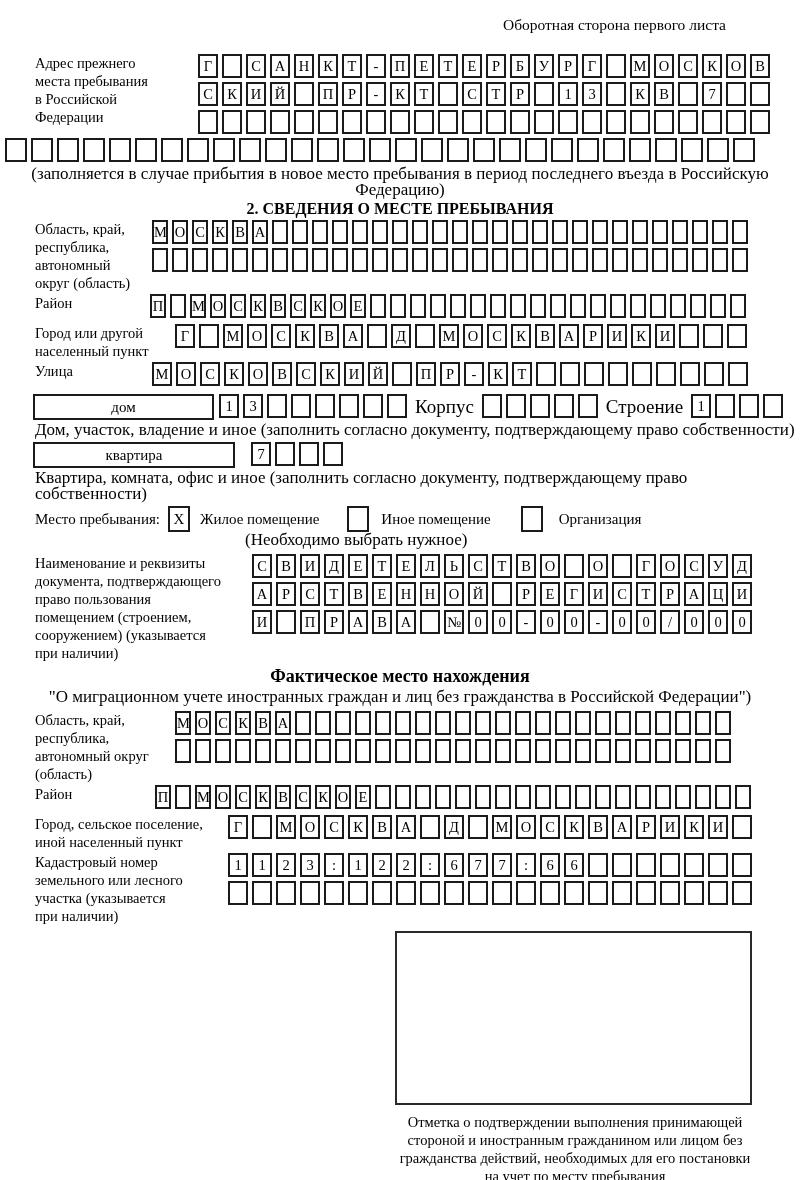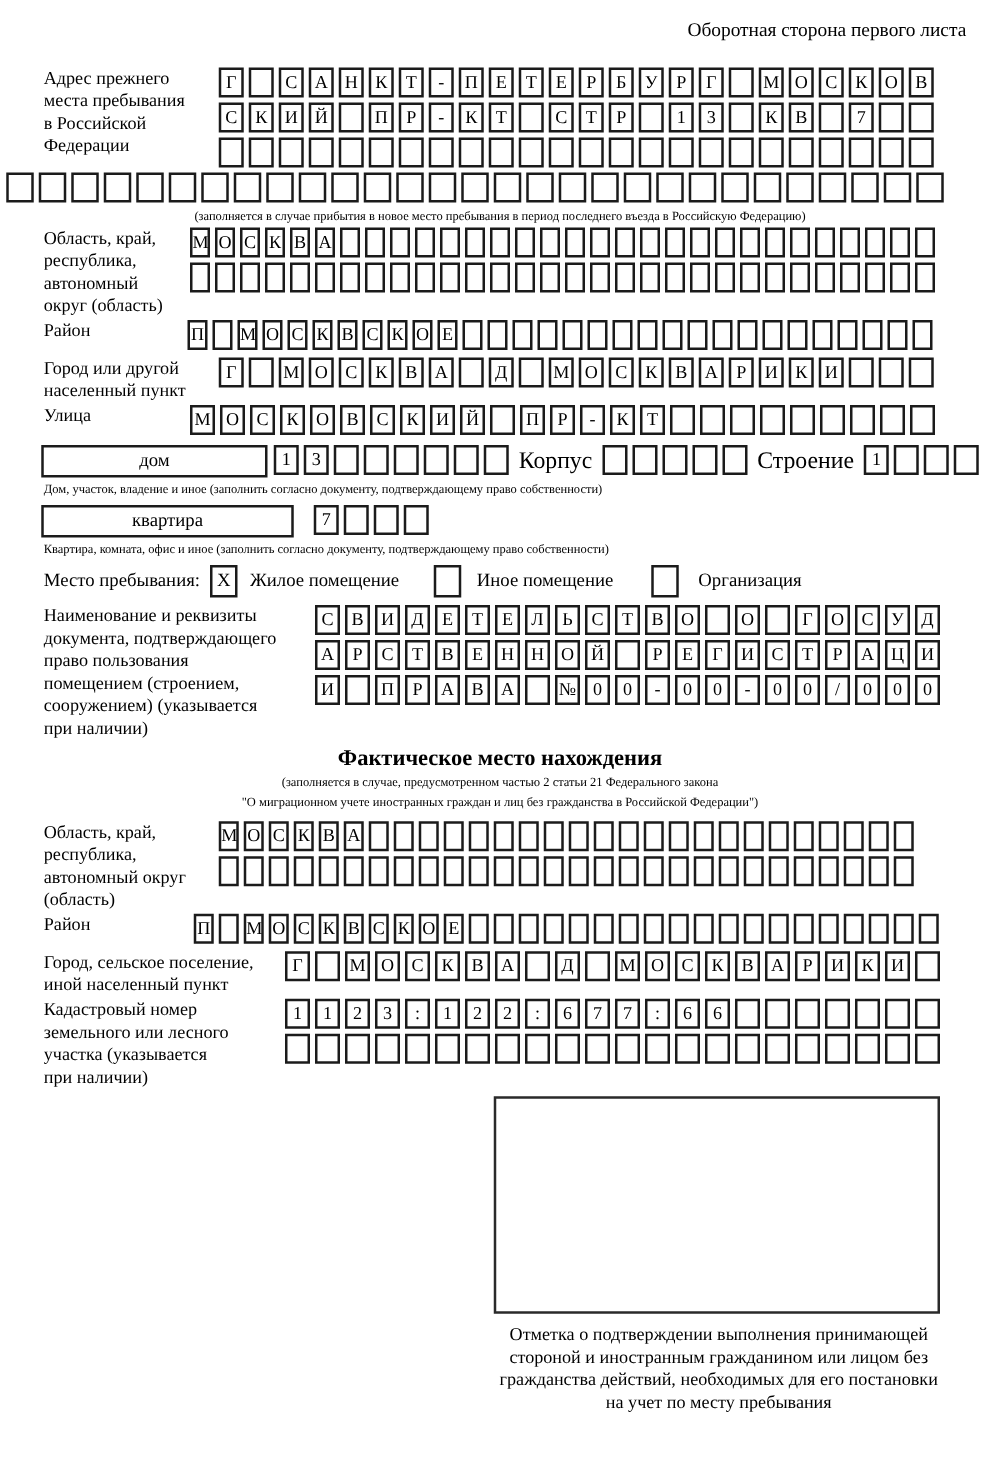--- a/index.html
+++ b/index.html
@@ -1,31 +1,31 @@
 <!DOCTYPE html>
 <html><head>
 <meta charset="utf-8">
 <style>
   html,body{margin:0;padding:0;background:#fff;}
   body{width:800px;height:1180px;font-family:"Liberation Serif","DejaVu Serif",serif;color:#000;}
   .page{position:relative;width:800px;height:1180px;overflow:hidden;}
 
-  .corner-note{padding:16px 27px 0 0;text-align:right;font-size:15.5px;}
+  .corner-note{padding:16px 74px 0 0;text-align:right;font-size:15.5px;}
 
   .field{display:flex;align-items:flex-start;}
   .flabel{flex-shrink:0;font-size:14.5px;line-height:18px;}
   .fbody{flex-grow:0;}
 
   .cells{display:flex;gap:4px;margin-bottom:4px;}
   .cellbox{box-sizing:border-box;flex-shrink:0;width:20px;height:24px;border:2px solid #1b1b1b;
            font-size:14.5px;line-height:20px;text-align:center;font-family:"Liberation Serif",serif;}
   .p16 .cellbox{width:16px;}
   .p22 .cellbox{width:22px;}
 
-  .caption{font-size:10px;line-height:16px;}
+  .caption{font-size:17px;line-height:16px;}
   .caption.center{text-align:center;}
   .h2title{font-weight:bold;font-size:16px;text-align:center;margin:2px 0 2px 0;}
   .h3title{font-weight:bold;font-size:18px;text-align:center;margin:4px 0 2px 0;}
 
   .widebox{box-sizing:border-box;height:26px;border:2px solid #1b1b1b;text-align:center;
            font-size:15px;line-height:22px;}
   .house-row,.apt-row{display:flex;align-items:flex-start;margin-left:33px;}
   .inline-label{font-size:19px;line-height:26px;padding:0 8px;white-space:nowrap;}
 
   .stay-row{display:flex;align-items:center;margin-left:35px;font-size:15px;}
@@ -40,21 +40,21 @@
   .w115{width:115px;} .w117{width:117px;} .w120{width:120px;} .w140{width:140px;}
   .w193{width:193px;} .w217{width:217px;}
 </style>
 </head>
 <body>
 
 <div class="page">
 
   <div class="corner-note">Оборотная сторона первого листа</div>
 
-  <div class="field mt4" style="margin-top:20px;">
+  <div class="field mt4" style="margin-top:20px;gap:23px;">
     <div class="flabel ml35 w140">
       <div>Адрес прежнего</div>
       <div>места пребывания</div>
       <div>в Российской</div>
       <div>Федерации</div>
     </div>
     <div class="fbody">
       <div class="cells">
           <span class="cellbox">Г</span>
           <span class="cellbox"></span>
@@ -161,20 +161,21 @@
       <span class="cellbox"></span>
       <span class="cellbox"></span>
       <span class="cellbox"></span>
       <span class="cellbox"></span>
       <span class="cellbox"></span>
       <span class="cellbox"></span>
       <span class="cellbox"></span>
     </div>
   <div class="caption center">(заполняется в случае прибытия в новое место пребывания в период последнего въезда в Российскую Федерацию)</div>
 
+  <div class="h2title">2. СВЕДЕНИЯ О МЕСТЕ ПРЕБЫВАНИЯ</div>
 
   <div class="field">
     <div class="flabel ml35 w117">
       <div>Область, край,</div>
       <div>республика,</div>
       <div>автономный</div>
       <div>округ (область)</div>
     </div>
     <div class="fbody">
       <div class="cells p16">
@@ -391,20 +392,21 @@
 
   <div class="stay-row mt4">
     <span>Место пребывания:</span>
     <span class="checkbox" style="margin:0 10px 0 8px;">X</span>
     <span>Жилое помещение</span>
     <span class="checkbox" style="margin:0 12px 0 28px;"></span>
     <span>Иное помещение</span>
     <span class="checkbox" style="margin:0 16px 0 30px;"></span>
     <span>Организация</span>
   </div>
+  <div class="caption" style="margin-left:245px;">(Необходимо выбрать нужное)</div>
 
   <div class="field mt6">
     <div class="flabel ml35 w217">
       <div>Наименование и реквизиты</div>
       <div>документа, подтверждающего</div>
       <div>право пользования</div>
       <div>помещением (строением,</div>
       <div>сооружением) (указывается</div>
       <div>при наличии)</div>
     </div>
@@ -475,21 +477,20 @@
           <span class="cellbox">0</span>
           <span class="cellbox">/</span>
           <span class="cellbox">0</span>
           <span class="cellbox">0</span>
           <span class="cellbox">0</span>
         </div>
     </div>
   </div>
 
   <div class="h3title">Фактическое место нахождения</div>
-  <div class="caption center">(заполняется в случае, предусмотренном частью 2 статьи 21 Федерального закона</div>
   <div class="caption center">"О миграционном учете иностранных граждан и лиц без гражданства в Российской Федерации")</div>
 
   <div class="field mt6">
     <div class="flabel ml35 w140">
       <div>Область, край,</div>
       <div>республика,</div>
       <div>автономный округ</div>
       <div>(область)</div>
     </div>
     <div class="fbody">

